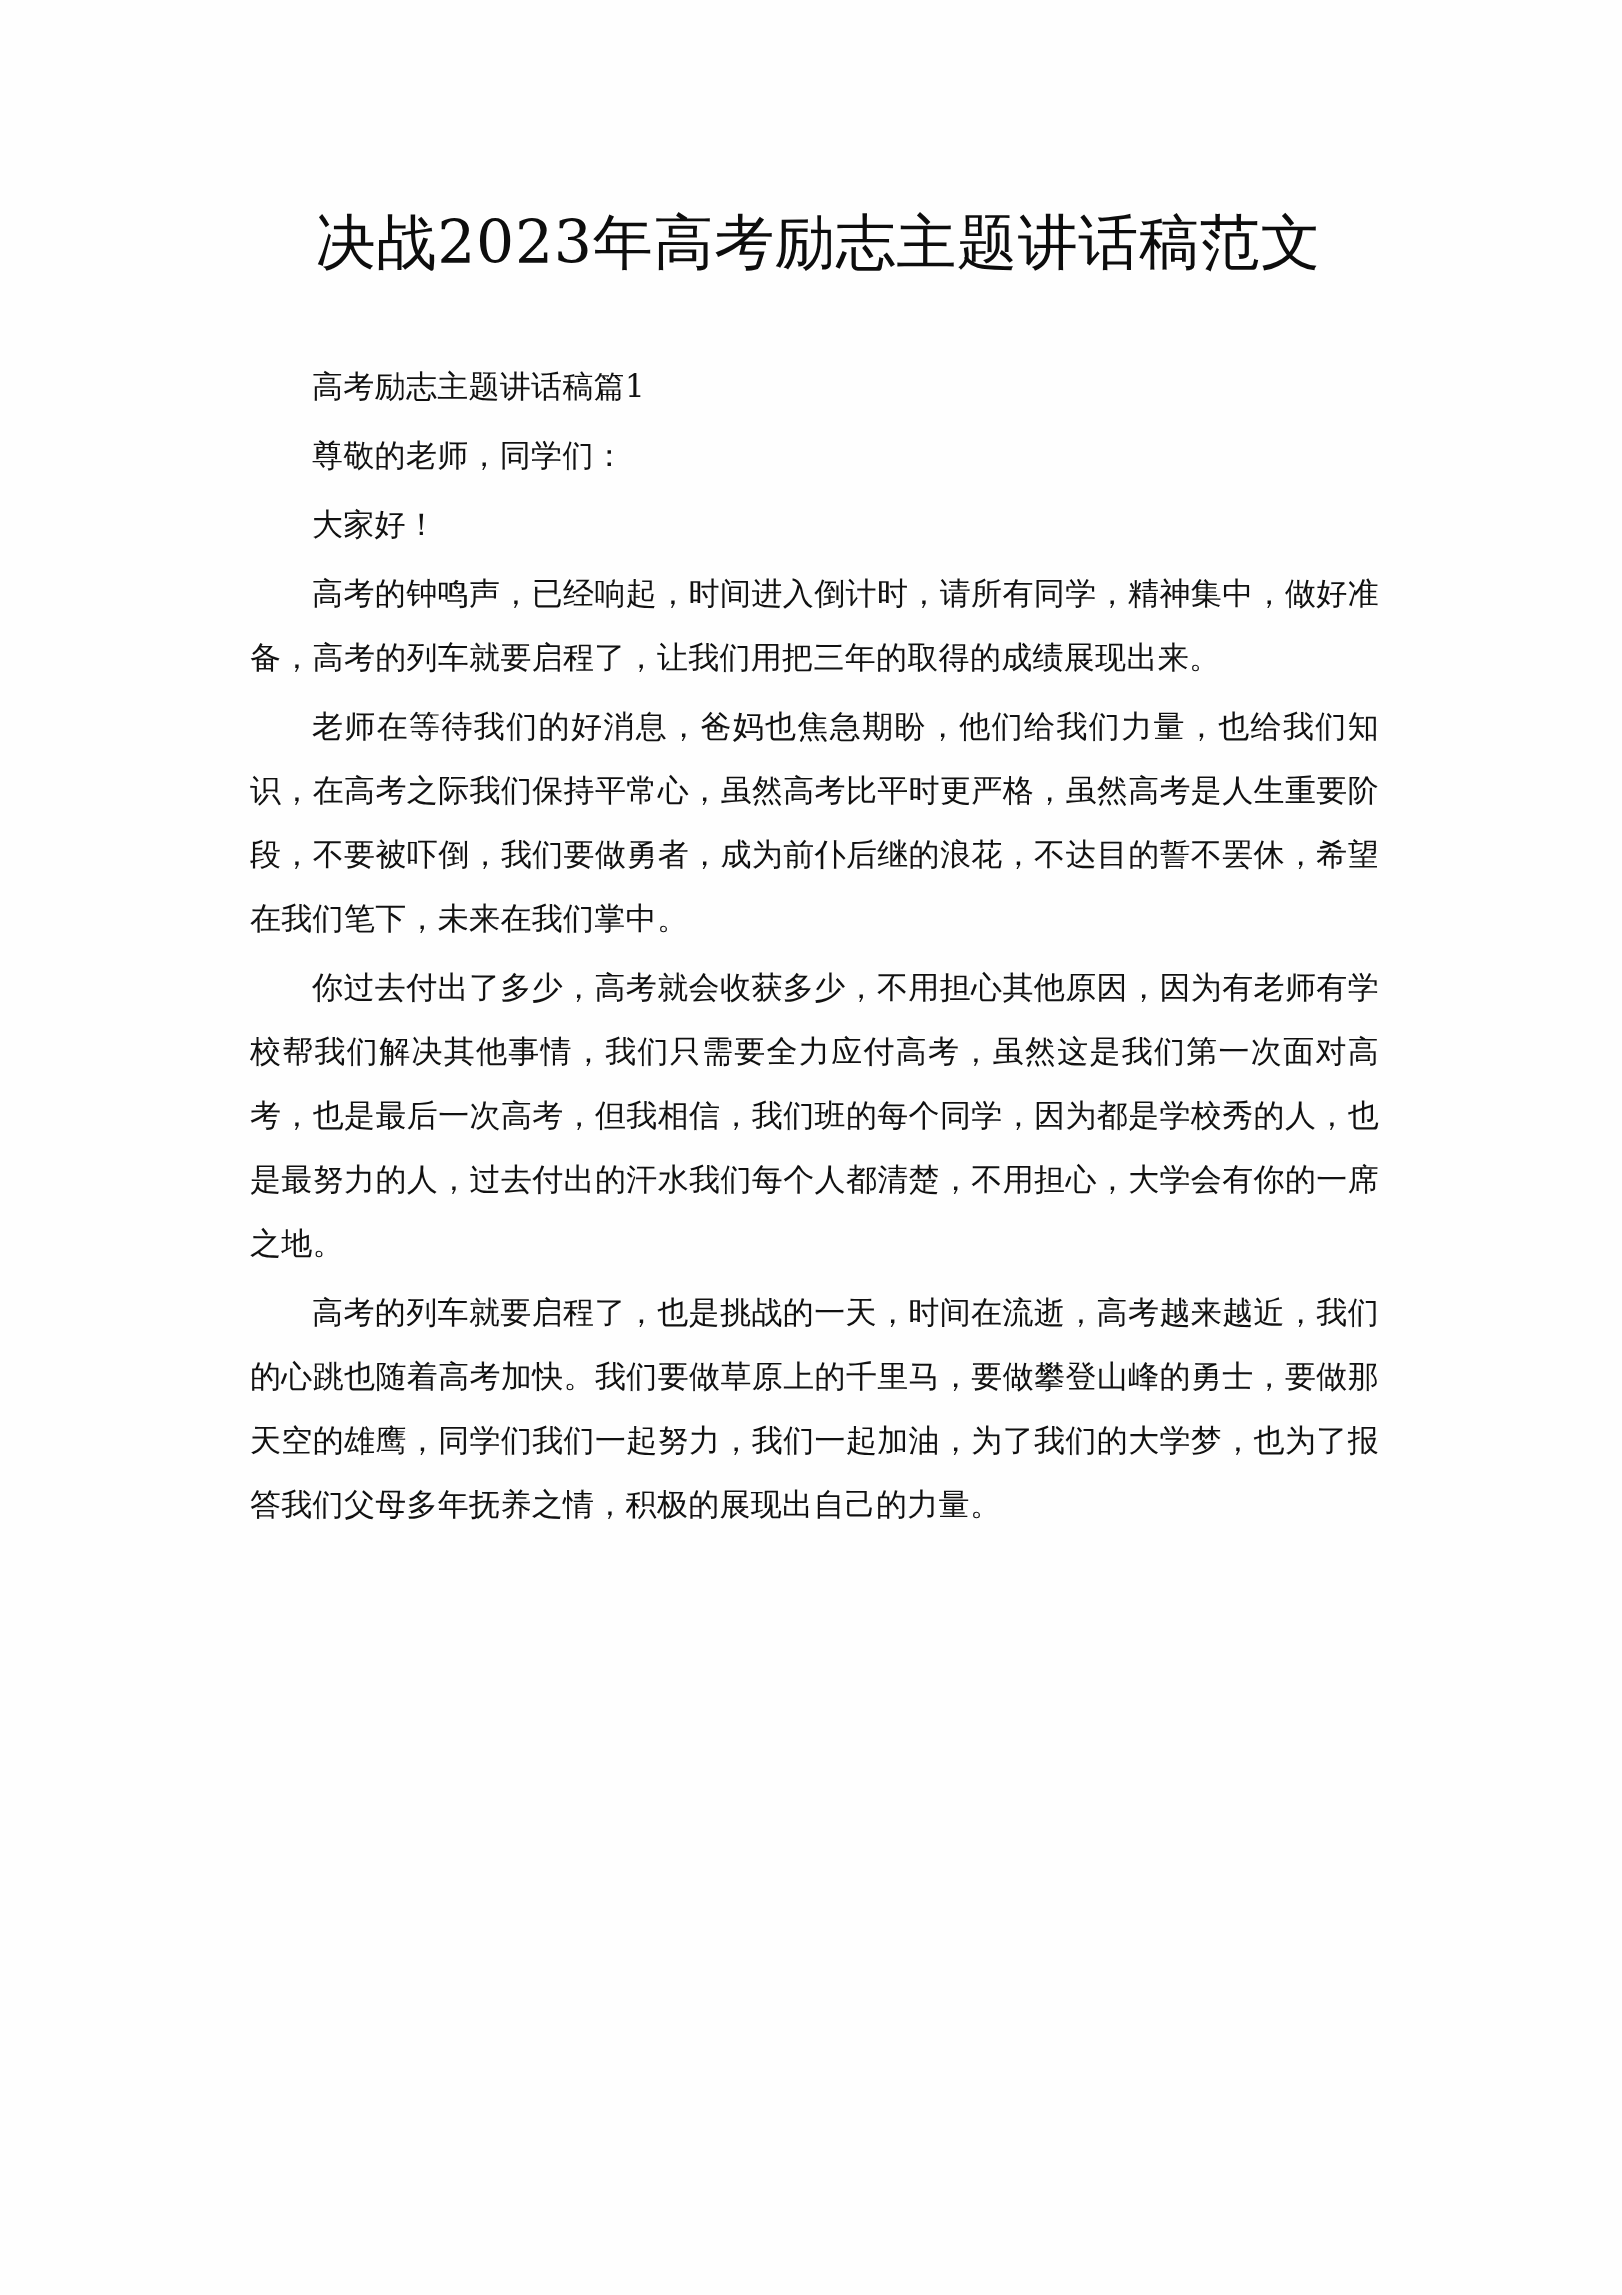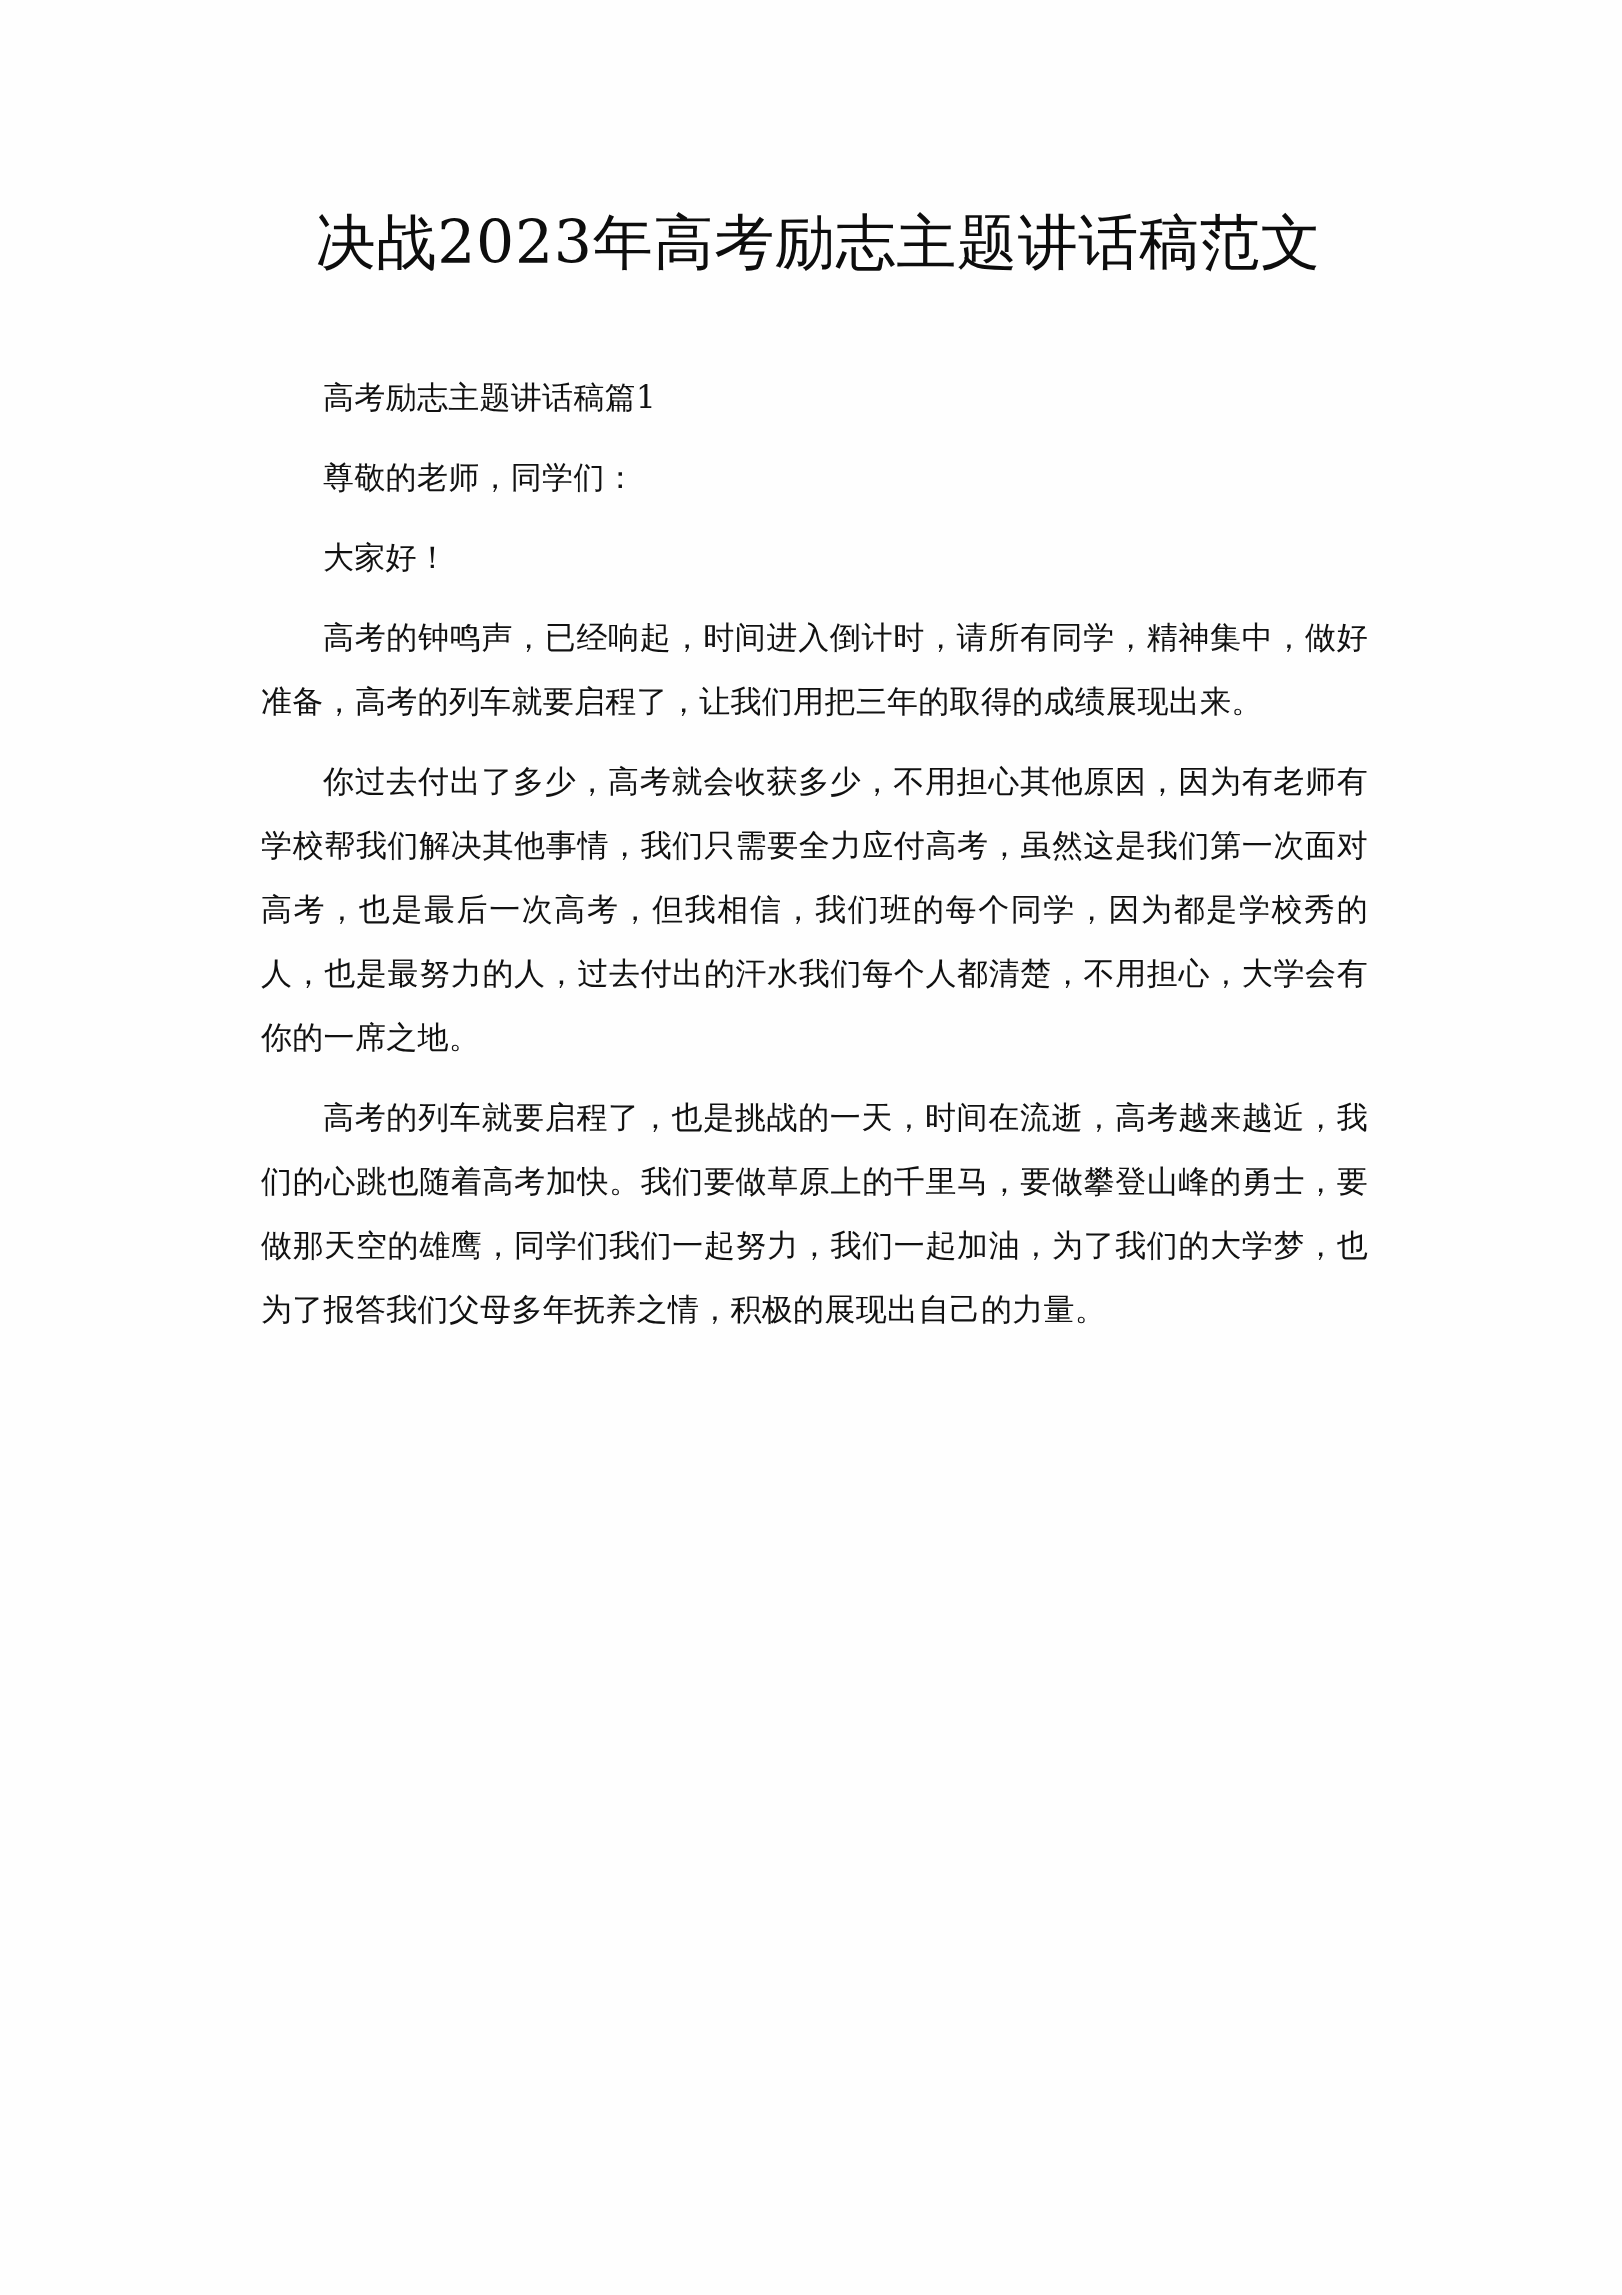--- a/index.html
+++ b/index.html
@@ -40,34 +40,35 @@
   .body-text {
     position: absolute;
     left: 245px;
     top: 349px;
     width: 1139px;
     font-size: 31px;
     line-height: 64px;
     letter-spacing: 0.3px;
   }
   .para {
-    margin: 16px;
+    margin: 5px;
     text-indent: 2em;
     text-align: justify;
     word-break: break-all;
   }
 </style>
 </head>
 <body>
 
 <div class="page">
   <h1 class="title">决战2023年高考励志主题讲话稿范文</h1>
 
   <div class="body-text">
     <p class="para">高考励志主题讲话稿篇1</p>
     <p class="para">尊敬的老师，同学们：</p>
     <p class="para">大家好！</p>
     <p class="para">高考的钟鸣声，已经响起，时间进入倒计时，请所有同学，精神集中，做好准备，高考的列车就要启程了，让我们用把三年的取得的成绩展现出来。</p>
+    <p class="para">老师在等待我们的好消息，爸妈也焦急期盼，他们给我们力量，也给我们知识，在高考之际我们保持平常心，虽然高考比平时更严格，虽然高考是人生重要阶段，不要被吓倒，我们要做勇者，成为前仆后继的浪花，不达目的誓不罢休，希望在我们笔下，未来在我们掌中。</p>
     <p class="para">你过去付出了多少，高考就会收获多少，不用担心其他原因，因为有老师有学校帮我们解决其他事情，我们只需要全力应付高考，虽然这是我们第一次面对高考，也是最后一次高考，但我相信，我们班的每个同学，因为都是学校秀的人，也是最努力的人，过去付出的汗水我们每个人都清楚，不用担心，大学会有你的一席之地。</p>
     <p class="para">高考的列车就要启程了，也是挑战的一天，时间在流逝，高考越来越近，我们的心跳也随着高考加快。我们要做草原上的千里马，要做攀登山峰的勇士，要做那天空的雄鹰，同学们我们一起努力，我们一起加油，为了我们的大学梦，也为了报答我们父母多年抚养之情，积极的展现出自己的力量。</p>
   </div>
 </div>
 
 
 </body></html>

